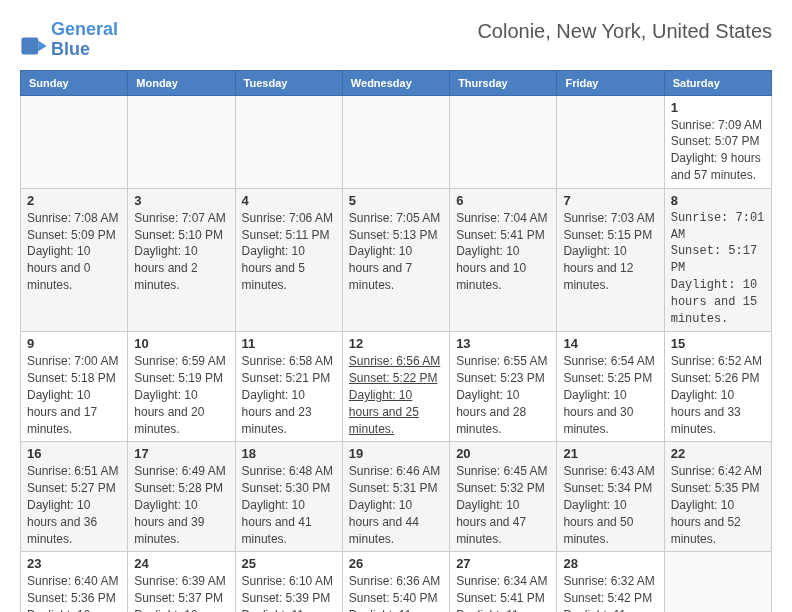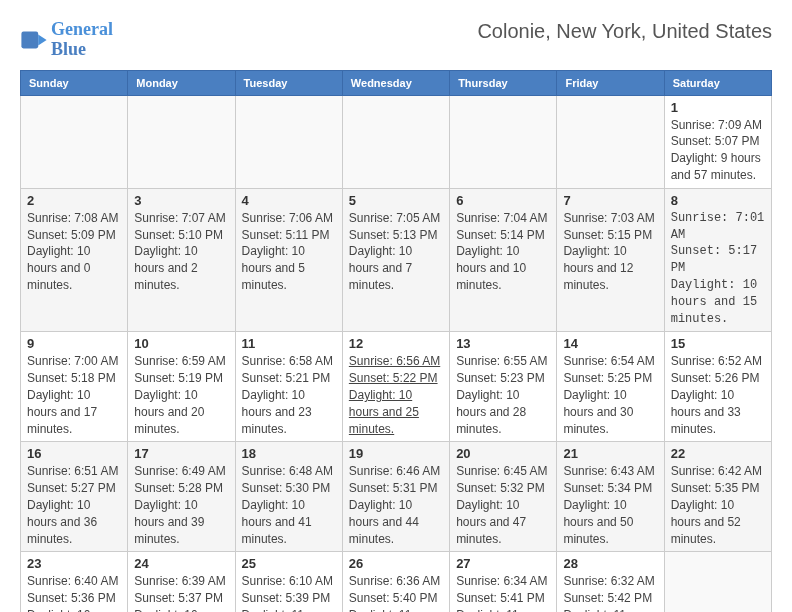--- a/index.html
+++ b/index.html
@@ -11,22 +11,21 @@
       padding: 20px;
     }
     .header-section {
       display: flex;
       justify-content: space-between;
       align-items: flex-start;
       margin-bottom: 10px;
     }
     .logo {
       display: flex;
-      align-items: center;
-      font-family: Liberation Serif, serif;
+      align-items: flex-end;
     }
     .logo-text {
       font-size: 18px;
       font-weight: bold;
       color: #333;
       line-height: 1.1;
     }
     .logo-text span {
       color: #4a90d9;
     }
@@ -156,21 +155,21 @@
         </td>
         <td>
           <div class="day-number">5</div>
           <div class="day-info" style="white-space: pre-line;">Sunrise: 7:05 AM
 Sunset: 5:13 PM
 Daylight: 10 hours and 7 minutes.</div>
         </td>
         <td>
           <div class="day-number">6</div>
           <div class="day-info" style="white-space: pre-line;">Sunrise: 7:04 AM
-Sunset: 5:14 PM
+Sunset: 5:41 PM
 Daylight: 10 hours and 10 minutes.</div>
         </td>
         <td>
           <div class="day-number">7</div>
           <div class="day-info" style="white-space: pre-line;">Sunrise: 7:03 AM
 Sunset: 5:15 PM
 Daylight: 10 hours and 12 minutes.</div>
         </td>
         <td>
           <div class="day-number">8</div>

